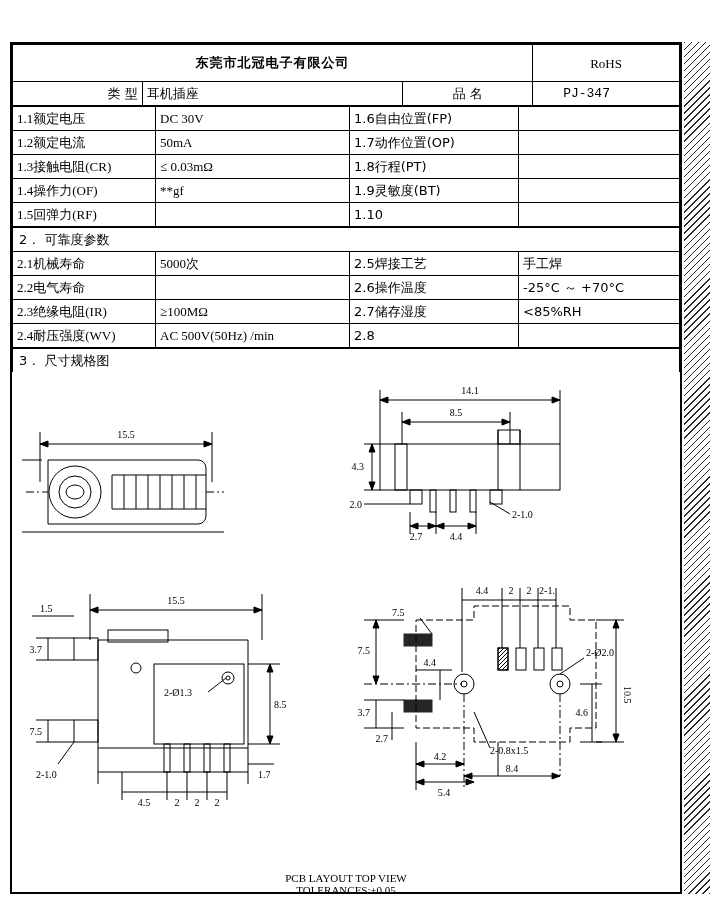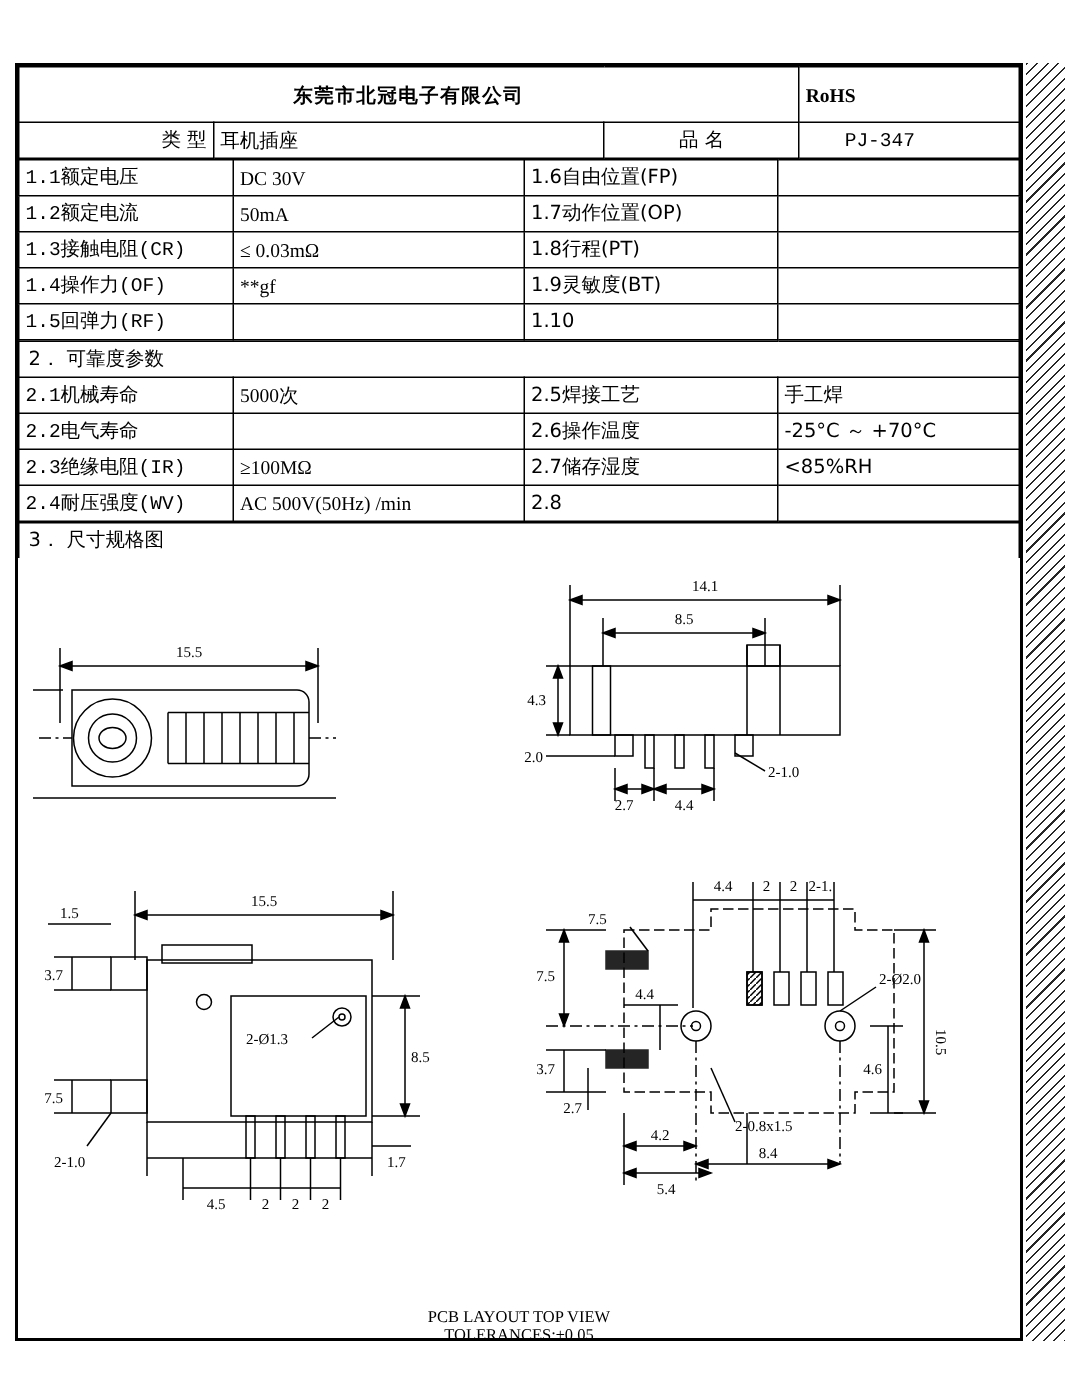--- a/index.html
+++ b/index.html
@@ -4,27 +4,27 @@
 <style>
   html,body{margin:0;padding:0;background:#ffffff;}
   body{width:710px;height:919px;font-family:"Liberation Serif",serif;color:#000;}
   .page{position:relative;width:710px;height:919px;}
   .sheet{position:absolute;left:10px;top:42px;width:672px;height:852px;border:2px solid #000;box-sizing:border-box;}
   .hatch-r{position:absolute;right:0;top:42px;width:26px;height:852px;
     background:repeating-linear-gradient(135deg,#000 0 1px,#fff 1px 5px);opacity:.85;}
   table{border-collapse:collapse;width:100%;}
   .spec td{border:1px solid #000;font-size:13px;padding:1px 4px;height:21px;line-height:19px;vertical-align:middle;}
   .title-row td{border:1px solid #000;height:34px;}
-  .company{font-size:21px;font-weight:bold;text-align:center;letter-spacing:1px;font-family:Liberation Sans, sans-serif;}
-  .rohs{font-size:24px;font-weight:bold;font-family:"Liberation Serif",serif;}
+  .company{font-size:21px;font-weight:bold;text-align:center;letter-spacing:1px;font-family:Liberation Mono, monospace;}
+  .rohs{font-size:24px;font-weight:normal;text-align:center;font-family:"Liberation Serif",serif;}
   .c-label{width:105px;text-align:right;font-family:"DejaVu Sans",sans-serif;}
   .c-val{width:220px;padding-left:8px;font-family:Liberation Sans, sans-serif;margin-top:15px;}
   .c-label2{width:105px;text-align:center;font-family:"DejaVu Sans",sans-serif;}
   .sectionrow td{border:1px solid #000;font-size:13px;padding:1px 6px;height:21px;font-family:"DejaVu Sans",sans-serif;}
-  .k{width:134px;padding-left:4px;font-family:Liberation Mono, monospace;font-size:12.5px;}
+  .k{width:134px;padding-left:4px;font-family:Liberation Serif, serif;font-size:12.5px;}
   .v{width:185px;padding-left:6px;font-family:Liberation Serif, serif;font-size:12.5px;margin-top:48px;}
   .k2{width:160px;padding-left:4px;font-family:"DejaVu Sans",sans-serif;font-size:12.5px;}
   .v2{padding-left:6px;font-family:"DejaVu Sans",sans-serif;font-size:12.5px;}
   .diag{position:relative;width:100%;height:560px;}
   svg text{font-family:"Liberation Serif",serif;}
   .cap{font-size:11px;text-align:center;font-family:"Liberation Serif",serif;}
 </style>
 </head>
 <body>
 

